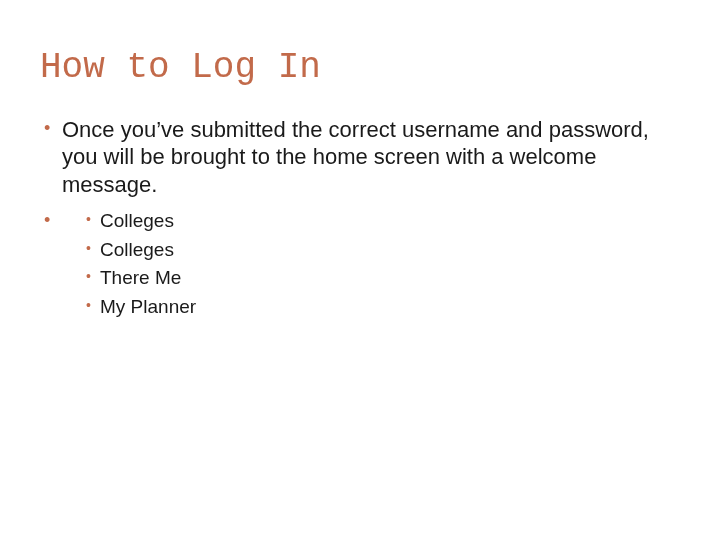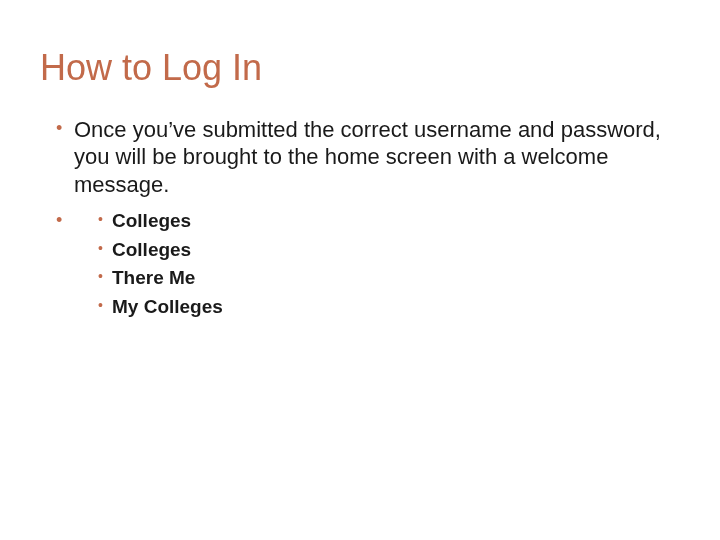--- a/index.html
+++ b/index.html
@@ -17,24 +17,25 @@
     height: 540px;
     padding: 48px 40px 40px 40px;
     position: relative;
   }
   .title {
     font-size: 36px;
     font-weight: 400;
     color: #c26a4a;
     margin: 0 0 28px 0;
     line-height: 1.1;
+    font-family: Liberation Mono, monospace;
   }
   ul.top {
     list-style: none;
-    margin: 12px;
+    margin: 0;
     padding: 0 0 0 4px;
     font-size: 22px;
     line-height: 1.25;
   }
   ul.top > li {
     position: relative;
     padding-left: 18px;
     margin-bottom: 2px;
   }
   ul.top > li::before {
@@ -44,21 +45,21 @@
     top: 0;
     color: #c26a4a;
     font-size: 18px;
     line-height: 1.4;
   }
   ul.sub {
     list-style: none;
     margin: 10px 0 0 0;
     padding: 0 0 0 24px;
     font-size: 19px;
-    font-weight: bold;
+    font-weight: normal;
     line-height: 1.4;
   }
   ul.sub > li {
     position: relative;
     padding-left: 14px;
     margin-bottom: 2px;
   }
   ul.sub > li::before {
     content: "•";
     position: absolute;
@@ -85,18 +86,18 @@
         <li>
           <span>Colleges</span>
         </li>
         <li>
           <span>Colleges</span>
         </li>
         <li>
           <span>There Me</span>
         </li>
         <li>
-          <span>My Colleges</span>
+          <span>My Planner</span>
         </li>
       </ul>
     </li>
   </ul>
 </div>
 
 </body></html>

